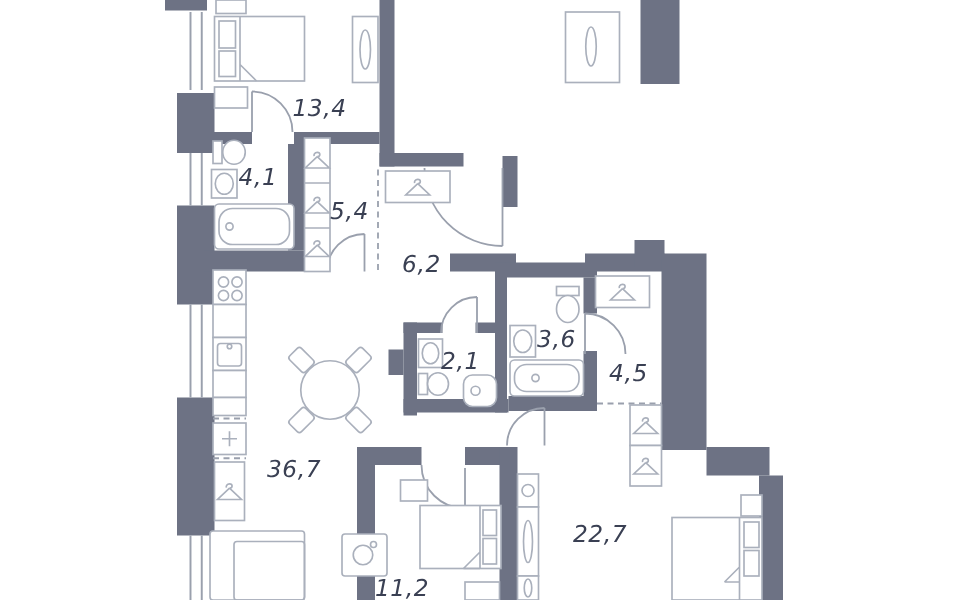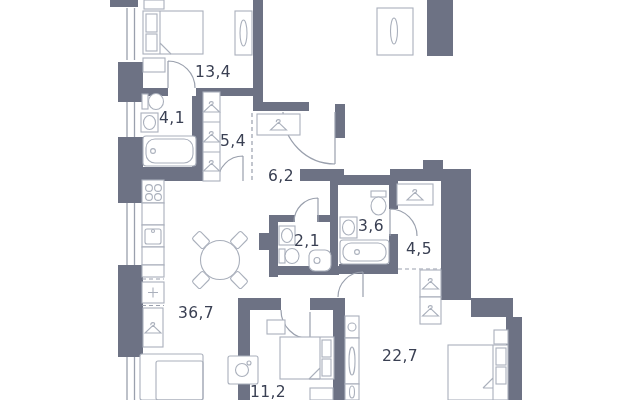--- a/index.html
+++ b/index.html
@@ -1,17 +1,17 @@
 <!DOCTYPE html>
 <html><head>
 <meta charset="utf-8">
 <style>
   html,body{margin:0;padding:0;background:#ffffff;}
   .stage{position:relative;width:640px;height:400px;background:#ffffff;overflow:hidden;
-         font-family:"DejaVu Sans","Liberation Sans",sans-serif;}
+         font-family:"DejaVu Sans","Liberation Sans",sans-serif;font-style:italic;}
   svg{display:block}
   text.room-label{font-family:"DejaVu Sans","Liberation Sans",sans-serif;
       font-size:15.5px;font-weight:500;letter-spacing:.4px;}
 </style>
 </head>
 <body>
 
 <div class="stage">
 <svg width="640" height="400" viewBox="0 0 640 400">
   <defs>

